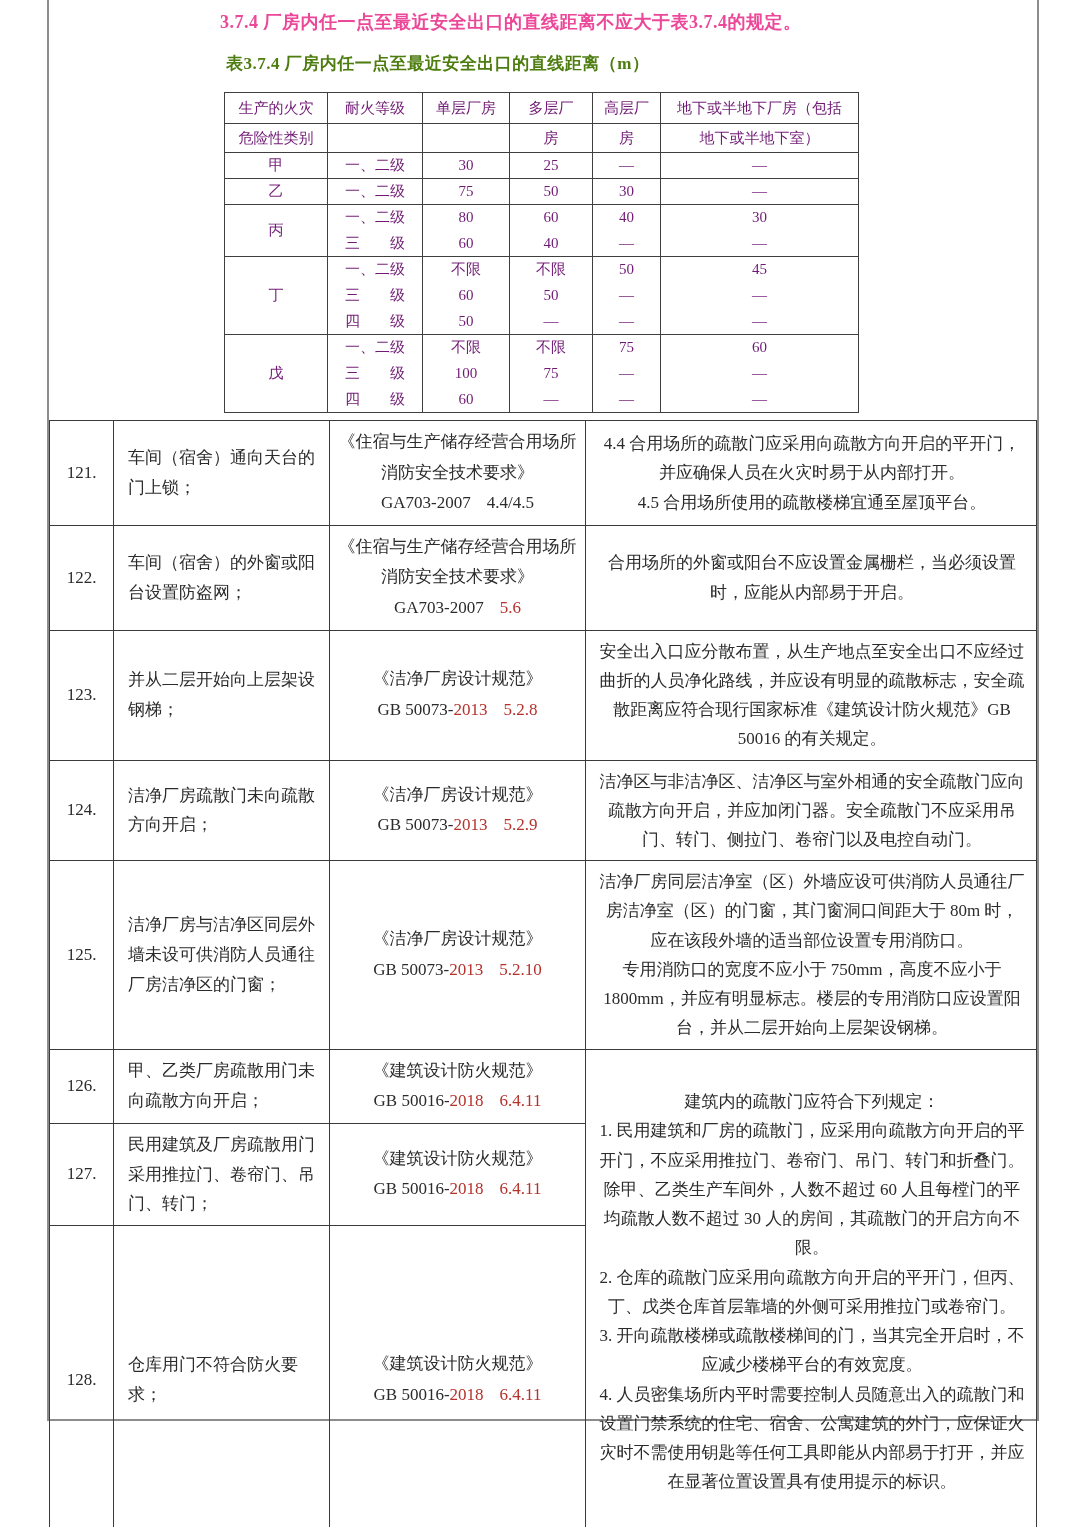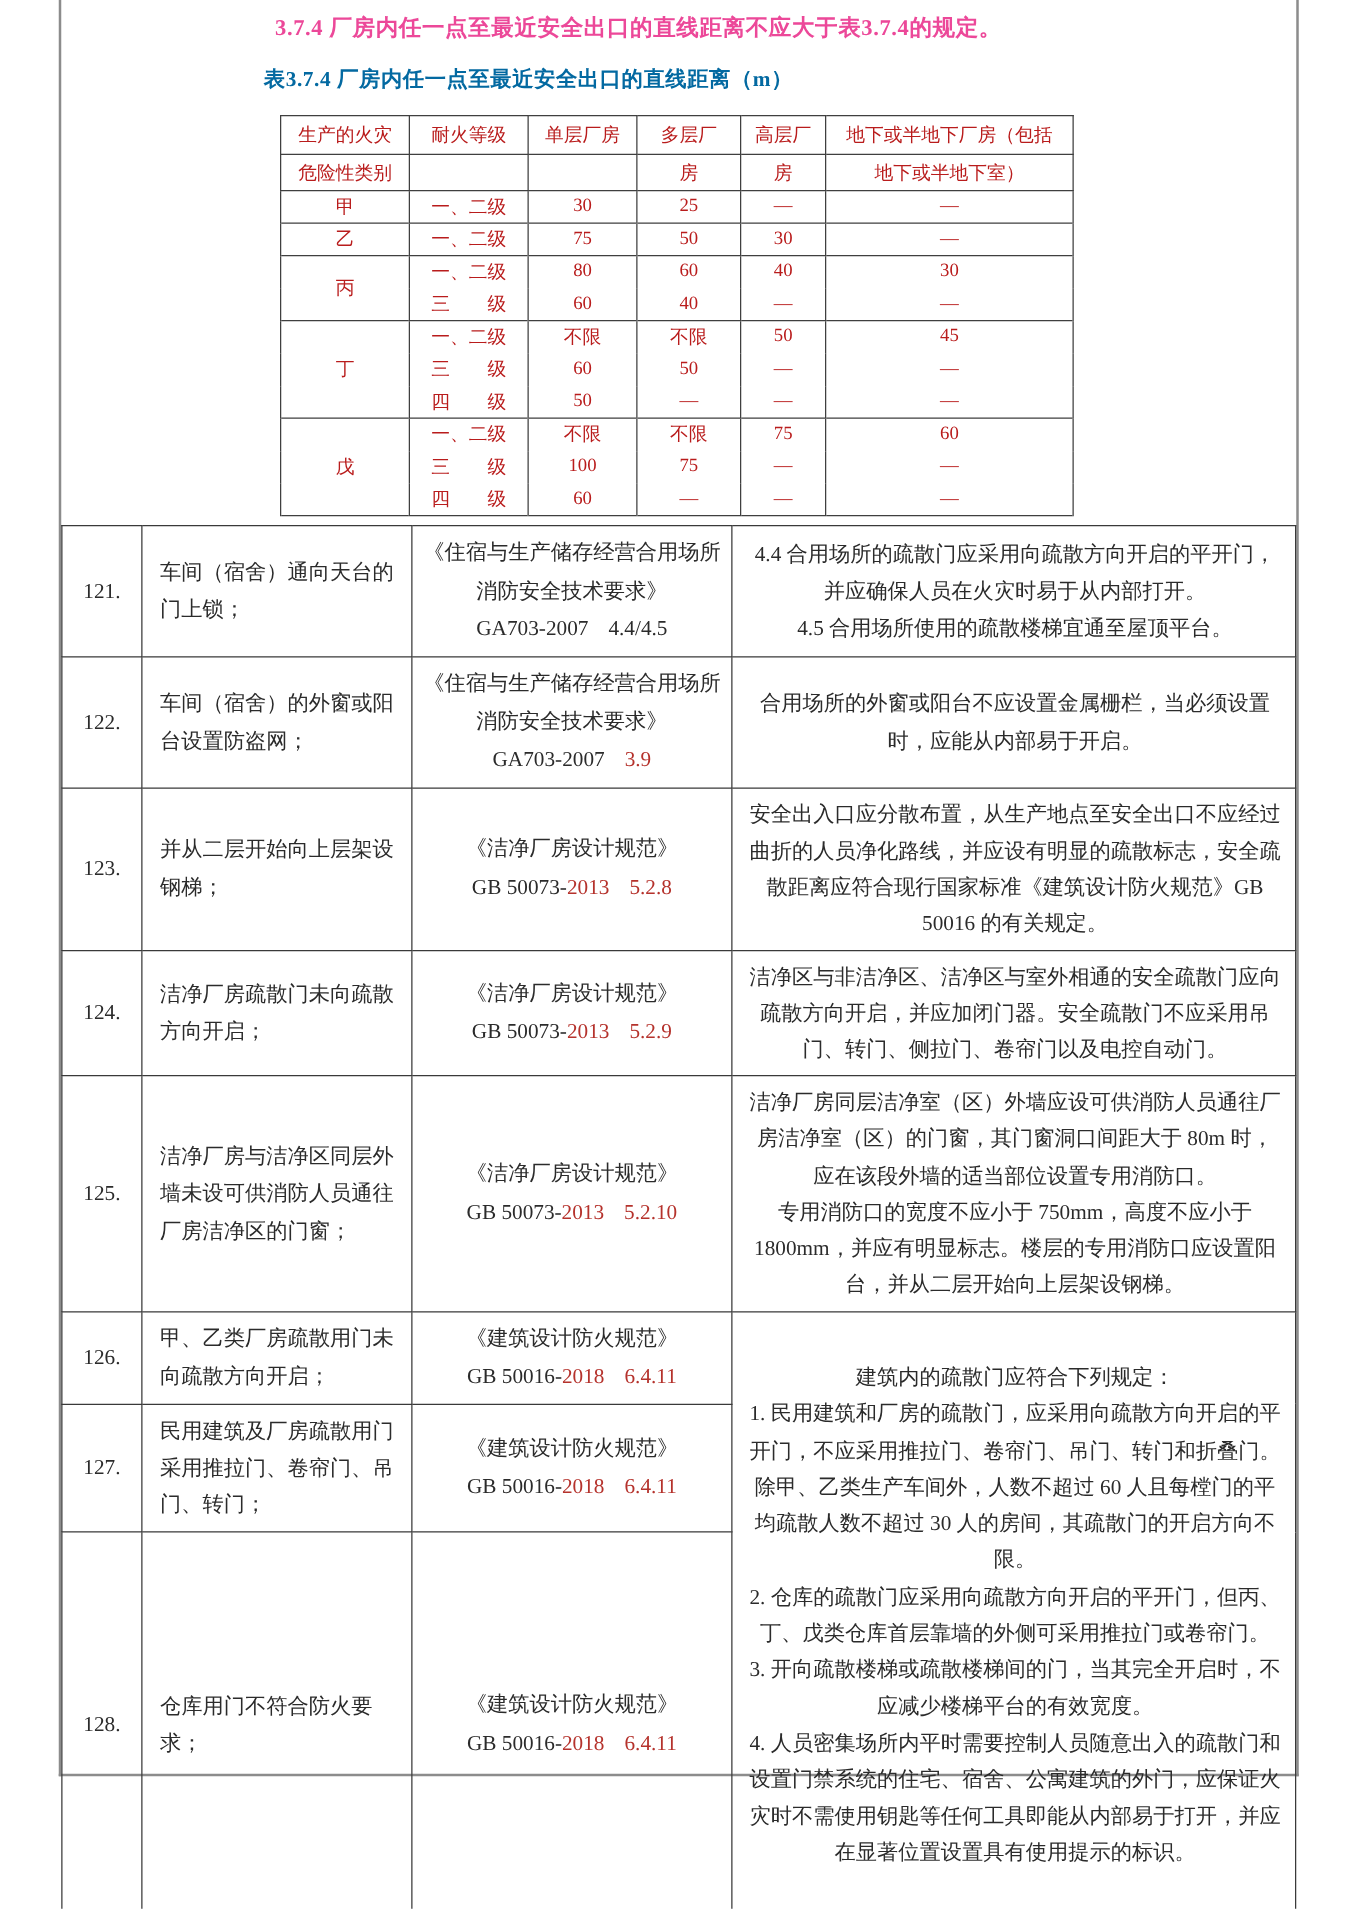--- a/index.html
+++ b/index.html
@@ -14,27 +14,27 @@
     border-left:2px solid #8c8c8c;border-right:2px solid #8c8c8c;border-bottom:2px solid #8c8c8c;
     box-sizing:border-box;background:#fff;
   }
   
   #top-cell{position:relative;height:420px;box-sizing:border-box;}
   #section-heading{
     position:absolute;left:171px;top:10px;
     font-size:18px;font-weight:bold;color:#ec4899;letter-spacing:.5px;
   }
   #table-caption{
-    position:absolute;left:162px;top:52px;
-    font-size:17px;font-weight:bold;color:#0369a1;letter-spacing:.5px;
+    position:absolute;left:177px;top:52px;
+    font-size:17px;font-weight:bold;color:#4d7c0f;letter-spacing:.5px;
   }
   #distance-table{
     position:absolute;left:175px;top:92px;
     border-collapse:collapse;table-layout:fixed;
-    font-size:15px;color:#b91c1c;
+    font-size:15px;color:#701a75;
   }
   #distance-table td,#distance-table th{
     border-left:1px solid #3f3f3f;border-right:1px solid #3f3f3f;
     text-align:center;vertical-align:middle;font-weight:normal;
     padding:0 2px;box-sizing:border-box;overflow:hidden;white-space:nowrap;
   }
   #distance-table tr.hdr td{border-top:1px solid #3f3f3f;border-bottom:1px solid #3f3f3f;height:31px;}
   #distance-table tr.hdr2 td{border-top:none;height:29px;text-align:center;}
   #distance-table tr.body td{height:26px;}
   #distance-table tr.gfirst td{border-top:1px solid #3f3f3f;}
@@ -188,21 +188,21 @@
           <td class="req">
             <p>4.4 合用场所的疏散门应采用向疏散方向开启的平开门，并应确保人员在火灾时易于从内部打开。</p>
             <p>4.5 合用场所使用的疏散楼梯宜通至屋顶平台。</p>
           </td>
         </tr>
         <tr>
           <td class="no">122.</td>
           <td class="issue">车间（宿舍）的外窗或阳台设置防盗网；</td>
           <td class="std">
             <div>《住宿与生产储存经营合用场所消防安全技术要求》</div>
-            <div class="std-code"><span>GA703-2007</span><span class="std-sec red">3.9</span></div>
+            <div class="std-code"><span>GA703-2007</span><span class="std-sec red">5.6</span></div>
           </td>
           <td class="req">
             <p>合用场所的外窗或阳台不应设置金属栅栏，当必须设置时，应能从内部易于开启。</p>
           </td>
         </tr>
         <tr>
           <td class="no">123.</td>
           <td class="issue">并从二层开始向上层架设钢梯；</td>
           <td class="std">
             <div>《洁净厂房设计规范》</div>

